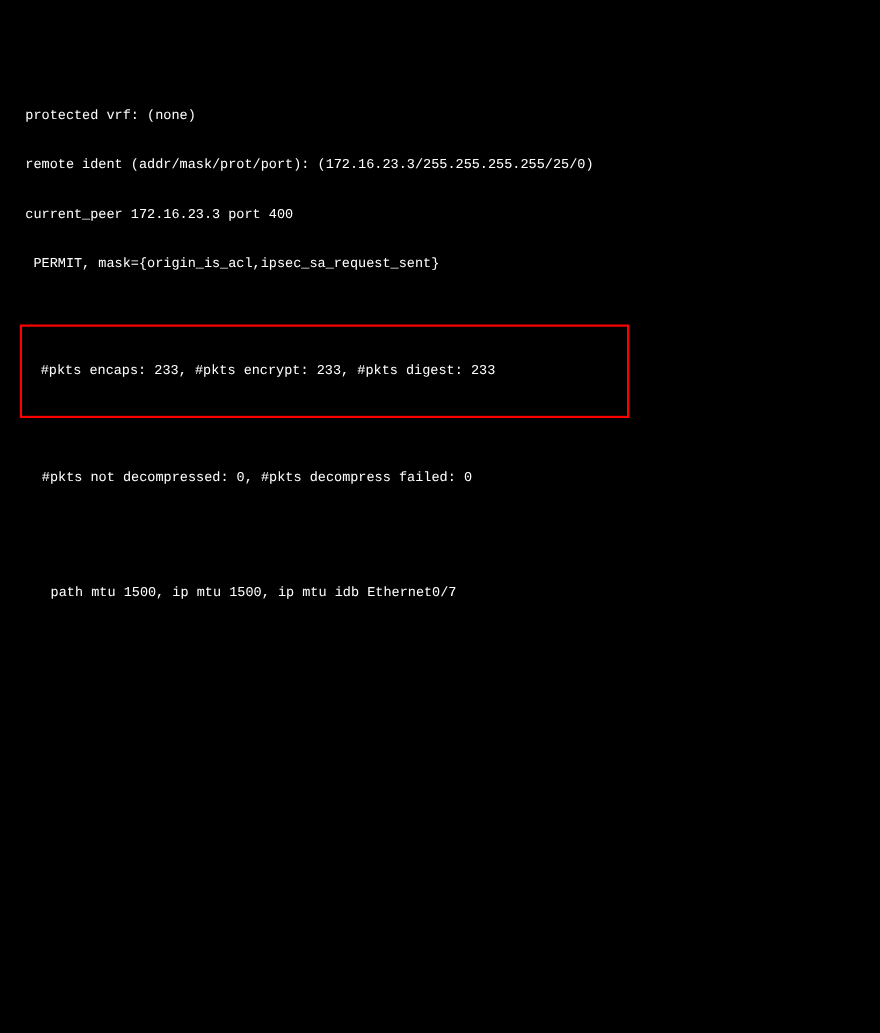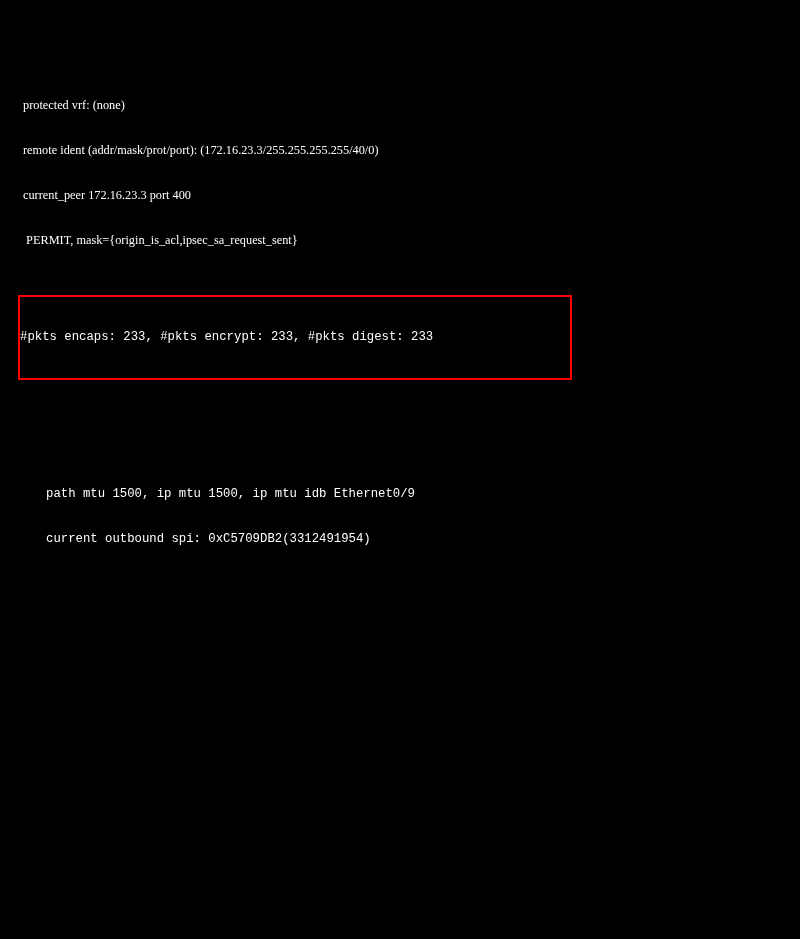--- a/index.html
+++ b/index.html
@@ -9,49 +9,49 @@
       font-family: "Courier New", monospace;
       font-size: 12.3px;
       line-height: 15px;
       padding: 8px 0 0 8px;
       width: 800px;
       height: 939px;
       overflow: hidden;
       white-space: pre;
     }
     .line { min-height: 15px; }
-    .pad1 { padding-left: 15px; font-family: Liberation Serif, serif; }
+    .pad1 { padding-left: 15px; }
     .pad2 { padding-left: 30px; }
     .pad3 { padding-left: 38px; }
     .highlight-box {
       border: 2px solid #ff0000;
       margin: 2px 0 2px 10px;
-      padding: 3px 0;
+      padding: 3px 17px;
       width: 554px;
     }
   </style>
 </head>
 <body>
 
 
 
 <div>
   <div class="line pad1">protected vrf: (none)</div>
-  <div class="line pad1">remote ident (addr/mask/prot/port): (172.16.23.3/255.255.255.255/40/0)</div>
+  <div class="line pad1">remote ident (addr/mask/prot/port): (172.16.23.3/255.255.255.255/25/0)</div>
   <div class="line pad1">current_peer 172.16.23.3 port 400</div>
   <div class="line pad1"> PERMIT, mask={origin_is_acl,ipsec_sa_request_sent}</div>
 
   <div class="highlight-box">
     <div class="line">#pkts encaps: 233, #pkts encrypt: 233, #pkts digest: 233</div>
   </div>
 
+  <div class="line pad2">#pkts not decompressed: 0, #pkts decompress failed: 0</div>
   <div class="line"></div>
 
-  <div class="line pad3">path mtu 1500, ip mtu 1500, ip mtu idb Ethernet0/9</div>
-  <div class="line pad3">current outbound spi: 0xC5709DB2(3312491954)</div>
+  <div class="line pad3">path mtu 1500, ip mtu 1500, ip mtu idb Ethernet0/7</div>
   <div class="line"></div>
 
   
   
   
   
   
   
   
   

